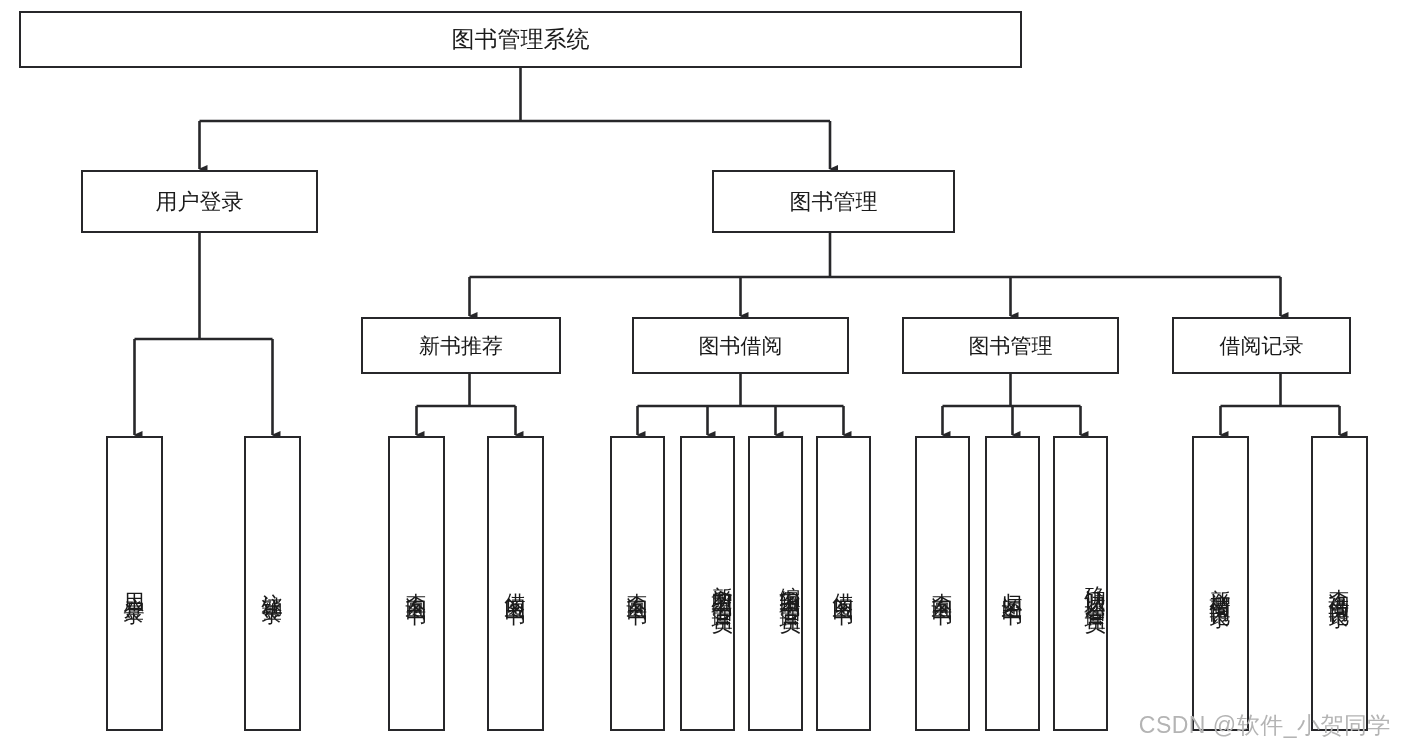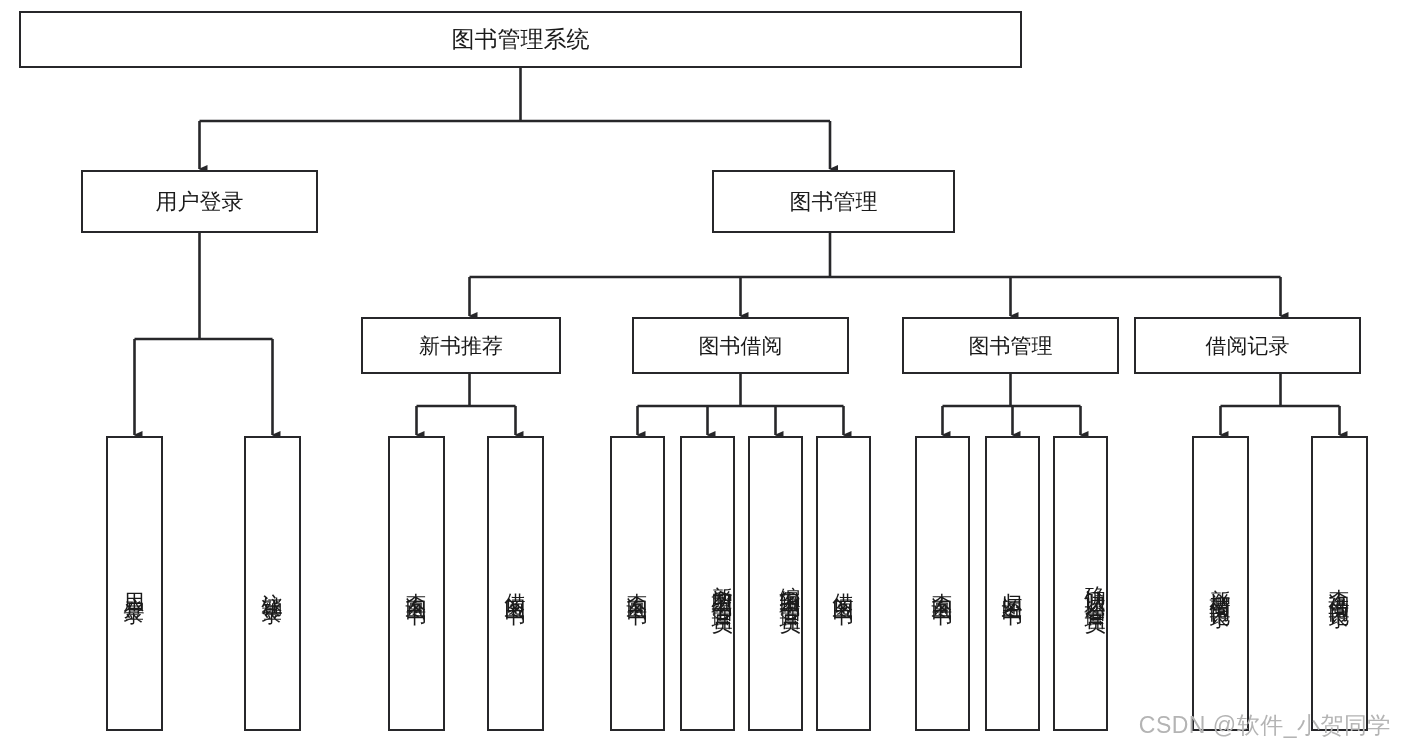--- a/index.html
+++ b/index.html
@@ -133,21 +133,21 @@
       </div>
       <div class="node level-2" style="left: 361px; top: 317px; width: 200px; height: 57px;">
         <span class="node-label">新书推荐</span>
       </div>
       <div class="node level-2" style="left: 632px; top: 317px; width: 217px; height: 57px;">
         <span class="node-label">图书借阅</span>
       </div>
       <div class="node level-2" style="left: 902px; top: 317px; width: 217px; height: 57px;">
         <span class="node-label">图书管理</span>
       </div>
-      <div class="node level-2" style="left: 1134px; top: 317px; width: 227px; height: 57px;">
+      <div class="node level-2" style="left: 1172px; top: 317px; width: 179px; height: 57px;">
         <span class="node-label">借阅记录</span>
       </div>
       <div class="node level-3 leaf center-text" style="left: 106px; top: 436px; width: 57px; height: 295px;">
         <span class="node-label">用户登录</span>
       </div>
       <div class="node level-3 leaf center-text" style="left: 244px; top: 436px; width: 57px; height: 295px;">
         <span class="node-label">注销登录</span>
       </div>
       <div class="node level-3 leaf center-text" style="left: 388px; top: 436px; width: 57px; height: 295px;">
         <span class="node-label">查询图书</span>

